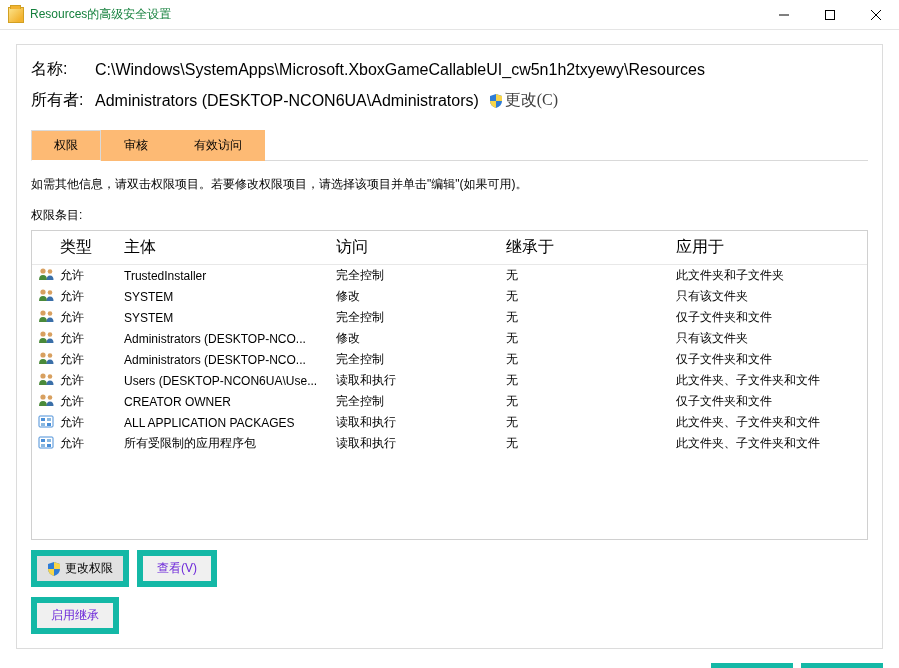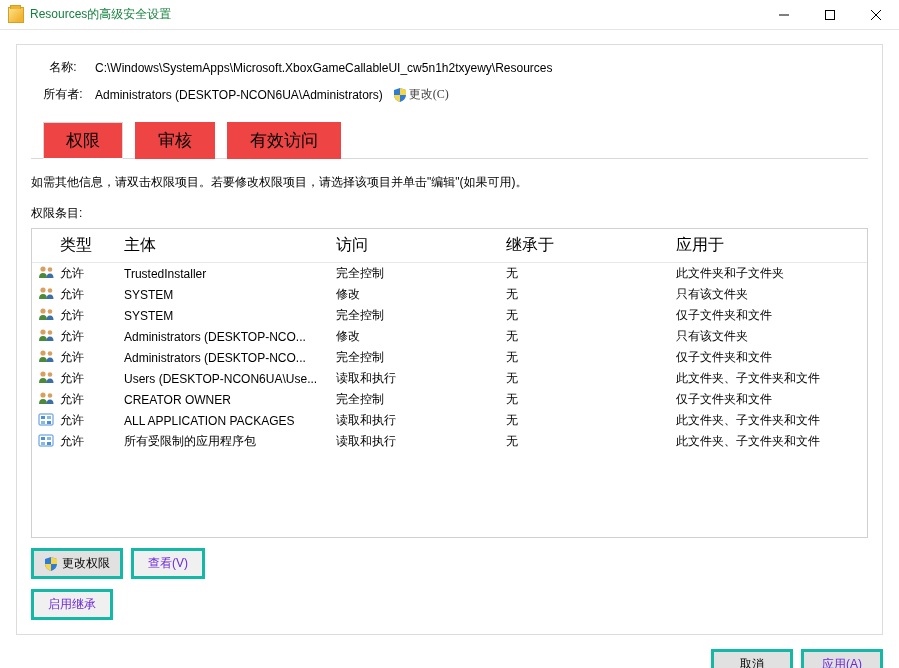--- a/index.html
+++ b/index.html
@@ -46,48 +46,46 @@
 .win-btn svg { width: 10px; height: 10px; }
 .dialog-body {
   padding: 14px 16px 10px 16px;
   height: calc(100% - 30px);
   display: flex; flex-direction: column;
 }
 .info-row {
   display: flex;
   align-items: center;
   margin-bottom: 10px;
-  font-size: 12px;
-  text-align: center;
+  font-size: 16px;
 }
 .info-label { width: 64px; color: #000; }
 .info-value { color: #000; }
 .shield-icon {
   width: 14px; height: 14px;
   display: inline-block;
   vertical-align: middle;
   margin: 0 2px 0 10px;
 }
 .link { color: #404040; cursor: pointer; font-family: Liberation Serif, serif; }
 .tabs {
   display: flex;
   border-bottom: 1px solid #d9d9d9;
   margin-top: 8px;
 }
 .tab {
   padding: 6px 22px;
   border: 1px solid transparent;
   border-bottom: none;
   cursor: pointer;
-  font-size: 17px;
+  font-size: 12px;
   color: #000;
   position: relative;
   top: 1px;
-  background: #ef4444;
-  margin-left: 12px;
+  background: #fdba74;
 }
 .tab.active {
   border-color: #d9d9d9;
   border-bottom: 1px solid #fff;
 }
 .tab-content {
   flex: 1;
   display: flex;
   flex-direction: column;
   padding-top: 14px;
@@ -132,21 +130,21 @@
 }
 .icon-users svg { width: 18px; height: 14px; }
 .icon-pkg svg { width: 16px; height: 14px; }
 .action-row {
   display: flex;
   gap: 8px;
   margin-top: 10px;
 }
 .btn {
   padding: 4px 14px;
-  border: 3px solid #14b8a6;
+  border: 6px solid #14b8a6;
   background: #e1e1e1;
   font-size: 12px;
   cursor: pointer;
   min-width: 70px;
   text-align: center;
 }
 .btn.disabled {
   color: #6d28d9;
   background: #f0f0f0;
   cursor: default;

